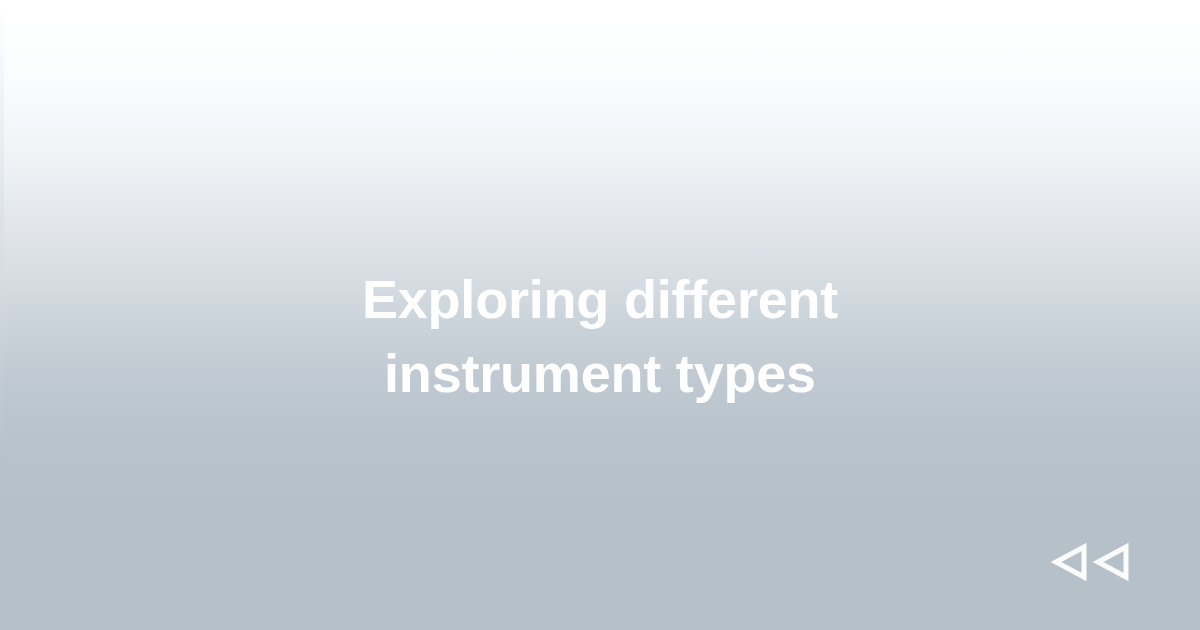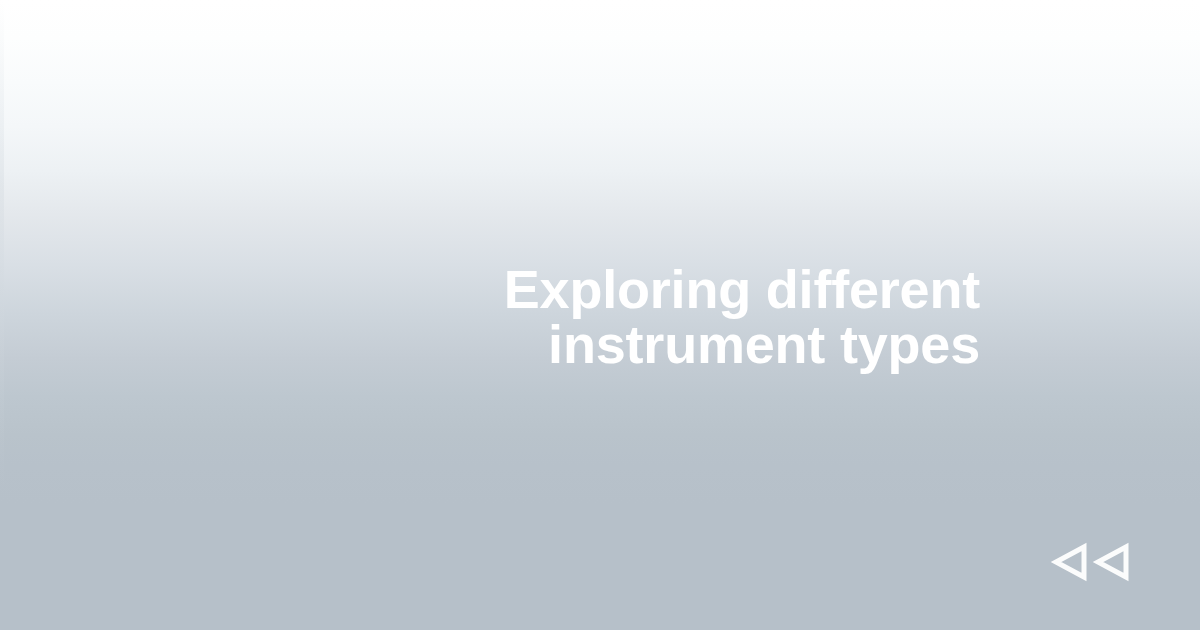--- a/index.html
+++ b/index.html
@@ -62,26 +62,26 @@
     flex-direction: column;
     align-items: center;
     justify-content: center;
     padding: 0 100px;
     box-sizing: border-box;
   }
 
   #title {
     margin: 0;
     width: 760px;
-    text-align: right;
+    text-align: center;
     color: #ffffff;
     font-family: "Liberation Sans", "DejaVu Sans", sans-serif;
     font-size: 54px;
     font-weight: 700;
-    line-height: 55px;
+    line-height: 74px;
     letter-spacing: -0.2px;
     word-wrap: break-word;
     text-rendering: optimizeLegibility;
   }
 
   #rewind-control {
     position: absolute;
     left: 1050px;
     top: 542px;
     display: flex;

